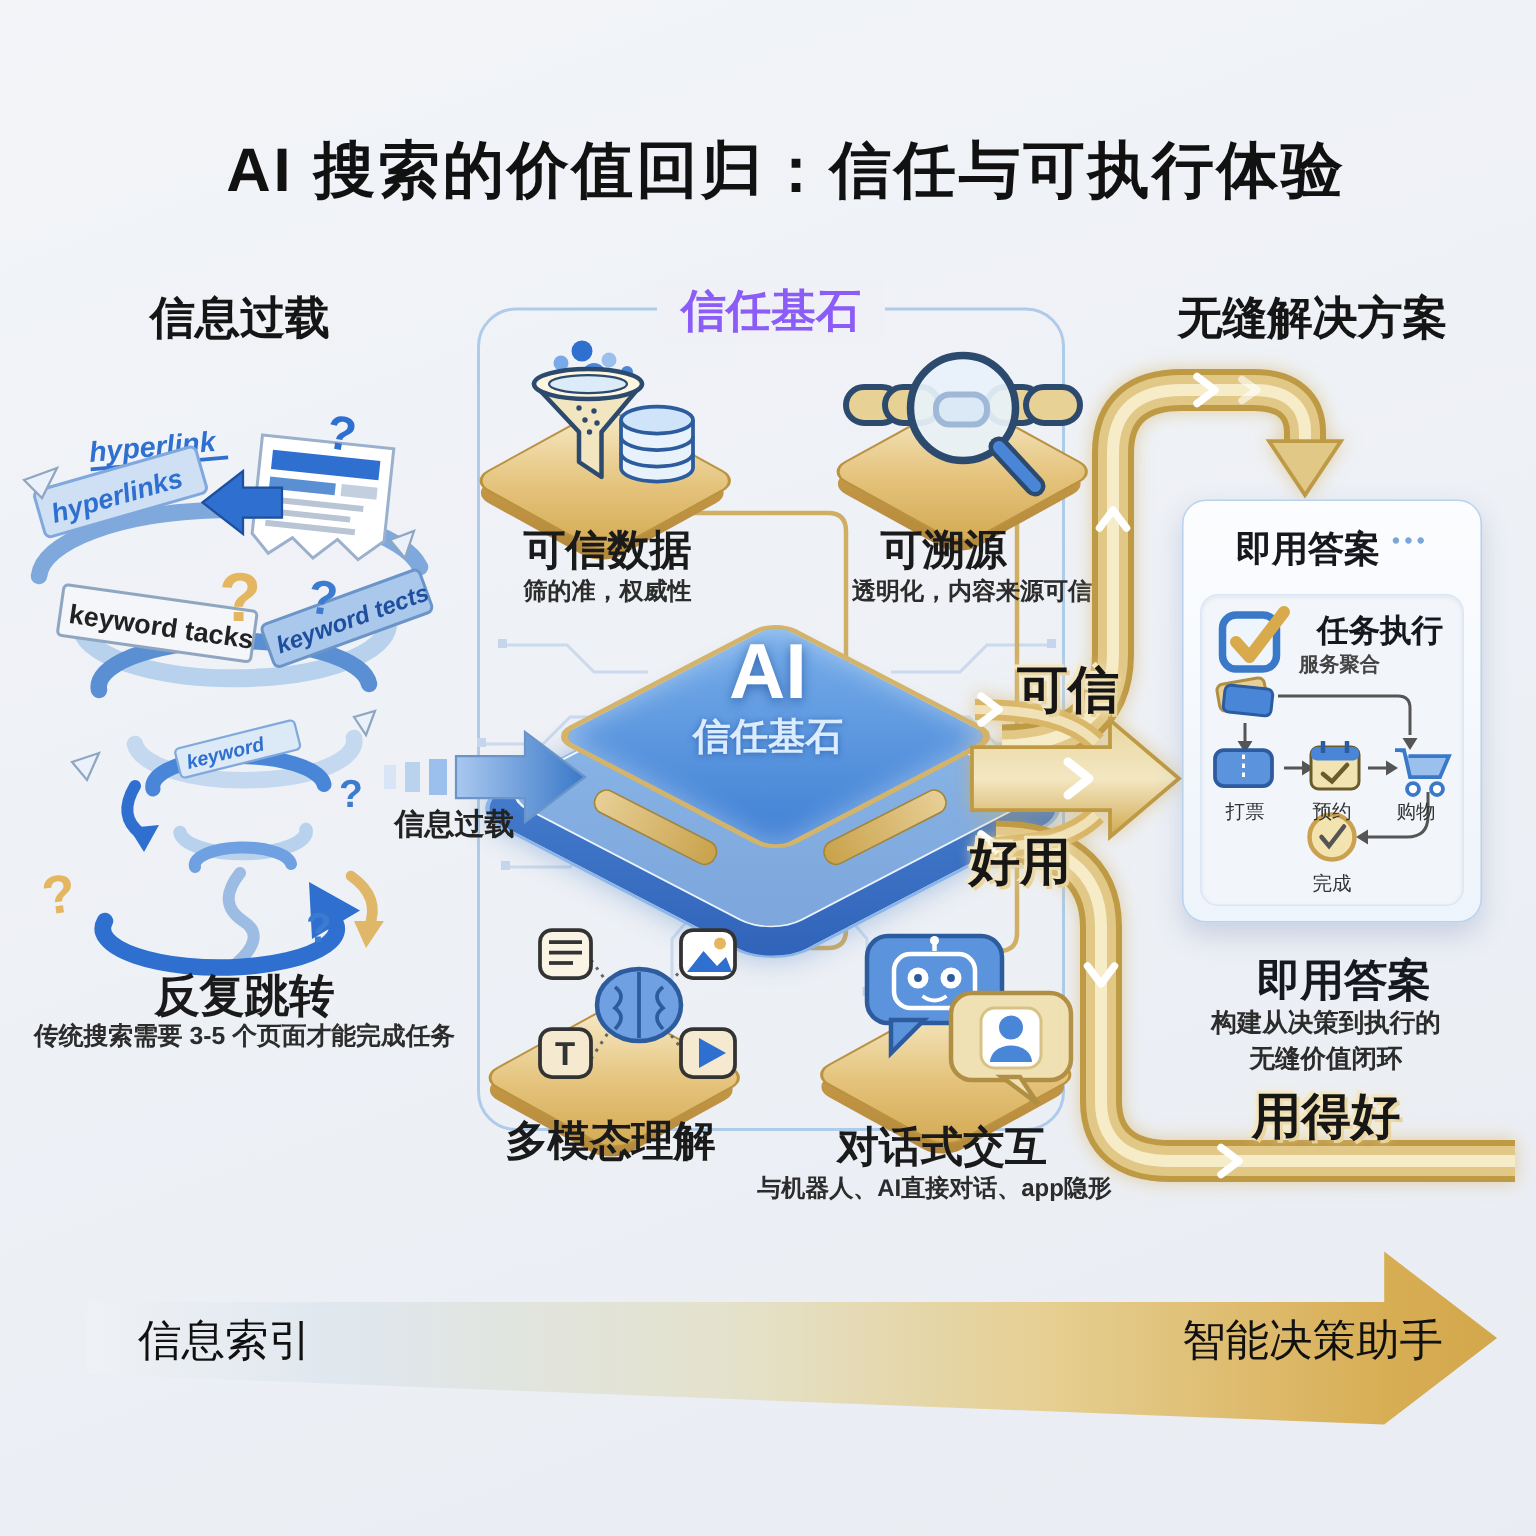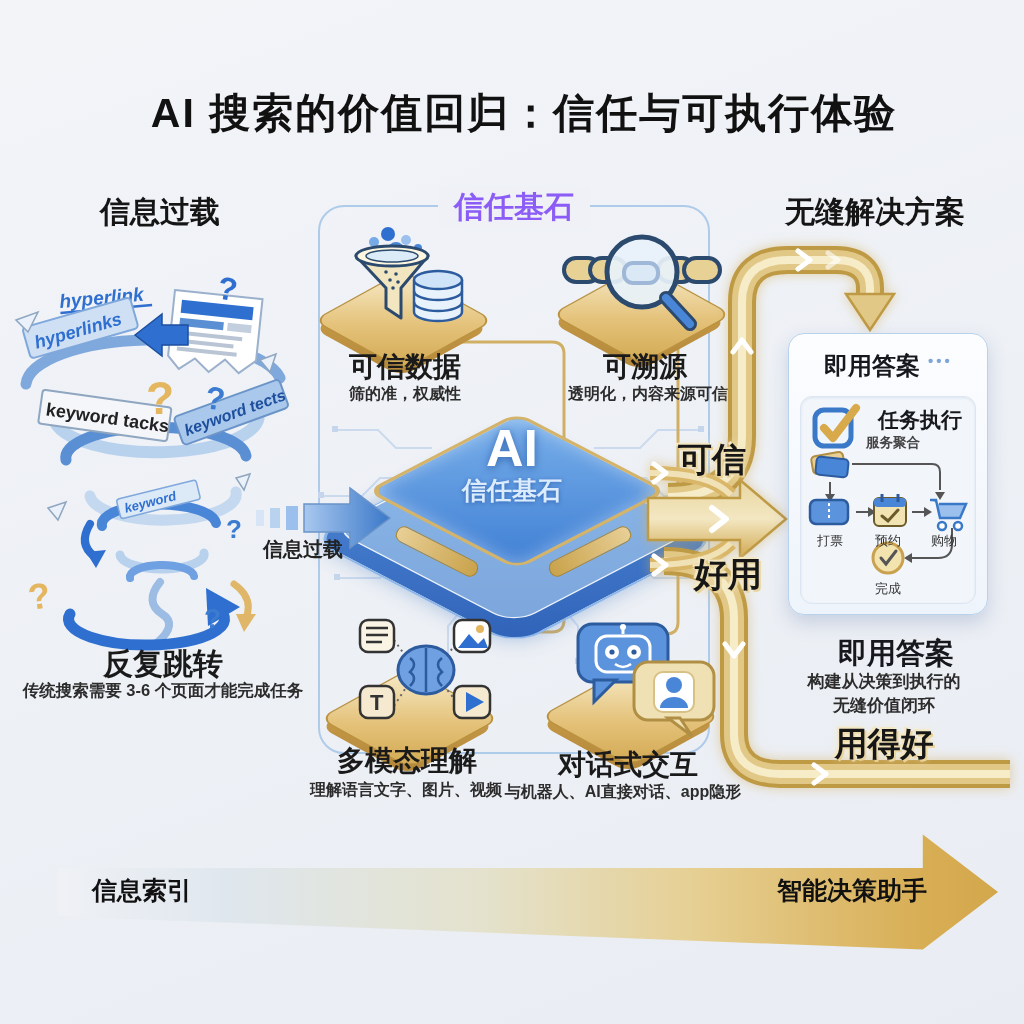--- a/index.html
+++ b/index.html
@@ -31,21 +31,21 @@
   .card{position:absolute;left:788px;top:333px;width:198px;height:280px;border-radius:16px;
         background:linear-gradient(180deg,#fcfdff 0%,#eef4fb 100%);
         border:1.5px solid #b9d2ec;box-shadow:0 8px 18px rgba(90,120,170,.25);}
   .panel{position:absolute;left:800px;top:396px;width:174px;height:206px;border-radius:12px;
         background:#f2f6fb;border:1px solid #dbe6f2;box-shadow:inset 0 1px 3px rgba(120,150,190,.18);}
   .flowlab{font-size:13px;font-weight:normal;color:#333;}
   .axis{position:absolute;left:58px;top:832px;width:940px;height:120px;
         background:linear-gradient(90deg,#eff1f5 0%,#dfe7ee 18%,#e4e2cd 45%,#e6cf92 68%,#d8ae55 92%,#d3a74b 100%);
         clip-path:polygon(0 30%,92% 30%,92% 2%,100% 50%,92% 98%,0 70%);
         filter:drop-shadow(0 4px 6px rgba(140,120,70,.3));}
-  .axis-label{font-size:25px;font-weight:bold;color:#111;}
+  .axis-label{font-size:29px;font-weight:normal;color:#111;text-align:right;}
   svg{position:absolute;overflow:visible;}
   .noevt{pointer-events:none;}
 </style>
 </head>
 <body>
 
 <div class="stage">
 
   <div class="txt ctr title b" style="left:0;top:86px;width:1024px;">AI 搜索的价值回归：信任与可执行体验</div>
 
@@ -130,21 +130,21 @@
 
     <g fill="#eaf1fa" stroke="#8fa6c0" stroke-width="1.5">
       <polygon points="8,58 30,50 20,70"></polygon>
       <polygon points="252,98 268,92 262,110"></polygon>
       <polygon points="40,246 58,240 50,258"></polygon>
       <polygon points="228,216 242,212 236,228"></polygon>
     </g>
   </svg>
 
   <div class="txt ctr qtitle" style="left:43px;top:644px;width:240px;font-size:30px;">反复跳转</div>
-  <div class="txt ctr qsub" style="left:8px;top:680px;width:310px;font-size:16.5px;">传统搜索需要 3-6 个页面才能完成任务</div>
+  <div class="txt ctr qsub" style="left:8px;top:680px;width:310px;font-size:16.5px;">传统搜索需要 3-5 个页面才能完成任务</div>
 
   <svg class="noevt" style="left:0;top:0;" width="1024" height="1024" viewBox="0 0 1024 1024">
     <g fill="none" stroke="#c5d6ec" stroke-width="2" opacity=".85">
       <path d="M 432,448 L 396,448 L 378,430 L 336,430"></path>
       <path d="M 430,478 L 380,478 L 362,496 L 322,496"></path>
       <path d="M 594,448 L 640,448 L 658,430 L 700,430"></path>
       <path d="M 596,478 L 646,478 L 664,496 L 706,496"></path>
       <path d="M 438,560 L 398,560 L 380,578 L 338,578"></path>
       <path d="M 590,560 L 636,560 L 654,578 L 698,578"></path>
       <path d="M 470,600 L 448,626 L 448,660"></path>
@@ -203,21 +203,21 @@
       <rect x="2" y="30" width="36" height="24" rx="12"></rect>
         <rect x="28" y="30" width="36" height="24" rx="12"></rect>
       <rect x="96" y="30" width="36" height="24" rx="12"></rect>
         <rect x="122" y="30" width="36" height="24" rx="12"></rect>
     </g>
     <circle cx="80" cy="44" r="35" fill="rgba(232,242,250,.92)" stroke="#2c4a6e" stroke-width="5"></circle>
     <rect x="62" y="35" width="34" height="20" rx="9" fill="#dbe8f6" stroke="#9fb8d8" stroke-width="4"></rect>
     <line x1="104" y1="70" x2="128" y2="96" stroke="#2c4a6e" stroke-width="14" stroke-linecap="round"></line>
     <line x1="104" y1="70" x2="128" y2="96" stroke="#4a86d8" stroke-width="8" stroke-linecap="round"></line>
   </svg>
-  <div class="txt ctr qtitle" style="left:532px;top:348px;width:226px;font-family:Liberation Mono, monospace;">可溯源</div>
+  <div class="txt ctr qtitle" style="left:516px;top:348px;width:226px;font-family:Liberation Mono, monospace;">可溯源</div>
   <div class="txt ctr qsub" style="left:520px;top:384px;width:256px;">透明化，内容来源可信</div>
 
   <div class="chip-l" style="left:369px;top:393px;width:286px;height:286px;border-radius:36px;
        background:linear-gradient(135deg,#5590dc,#2f62b8);border:3px solid #8cb6e8;
        box-shadow:0 0 24px rgba(80,130,200,.45);"></div>
   <div class="chip-l" style="left:384px;top:399px;width:256px;height:256px;border-radius:30px;
        background:rgba(186,218,245,.55);border:2px solid rgba(255,255,255,.85);"></div>
   <div class="chip-l" style="left:410px;top:384px;width:204px;height:204px;border-radius:20px;
        background:linear-gradient(135deg,#7ab0ea,#3f7fd4);border:5px solid #d4b36a;
        box-shadow:inset 0 0 22px rgba(255,255,255,.4);"></div>
@@ -273,21 +273,20 @@
     <g>
       <rect x="8" y="66" width="34" height="32" rx="8" fill="#f5ead0" stroke="#333" stroke-width="2.5"></rect>
       <text x="18" y="90" font-size="22" font-weight="bold" fill="#333">T</text>
     </g>
     <g>
       <rect x="102" y="66" width="36" height="32" rx="8" fill="#f5ead0" stroke="#333" stroke-width="2.5"></rect>
       <polygon points="114,72 132,82 114,92" fill="#2e6fd0"></polygon>
     </g>
   </svg>
   <div class="txt ctr qtitle" style="left:294px;top:742px;width:226px;">多模态理解</div>
-  <div class="txt ctr qsub" style="left:276px;top:780px;width:260px;">理解语言文字、图片、视频</div>
 
   <div class="platform-side" style="left:566px;top:662px;"></div>
   <div class="platform" style="left:566px;top:652px;"></div>
   <svg class="noevt" style="left:572px;top:622px;" width="150" height="110" viewBox="0 0 150 110">
     <g>
       <rect x="6" y="2" width="90" height="58" rx="14" fill="#5b93dc" stroke="#2c5b9e" stroke-width="3"></rect>
       <polygon points="22,58 22,80 44,58" fill="#5b93dc" stroke="#2c5b9e" stroke-width="3"></polygon>
       <line x1="51" y1="6" x2="51" y2="12" stroke="#fff" stroke-width="3"></line>
         <circle cx="51" cy="5" r="3" fill="#fff"></circle>
       <rect x="24" y="14" width="54" height="36" rx="11" fill="none" stroke="#fff" stroke-width="3"></rect>
@@ -343,21 +342,21 @@
       <polyline points="654,556 666,565 654,574"></polyline>
       <polyline points="733,352 742,340 751,352"></polyline>
       <polyline points="798,251 810,260 798,269"></polyline>
       <polyline points="828,253 838,260 828,267" opacity=".6"></polyline>
       <polyline points="725,644 734,656 743,644"></polyline>
       <polyline points="814,765 826,774 814,783"></polyline>
     </g>
   </svg>
 
   <div class="txt ctr gold-big" style="left:652px;top:437px;width:120px;">可信</div>
-  <div class="txt ctr gold-big" style="left:668px;top:552px;width:120px;">好用</div>
+  <div class="txt ctr gold-big" style="left:620px;top:552px;width:120px;">好用</div>
 
   <div class="card"></div>
   <div class="txt b" style="left:812px;top:350px;font-size:24px;color:#16181d;">即用答案</div>
   <div class="txt" style="left:928px;top:352px;font-size:15px;letter-spacing:3px;color:#7da6d8;font-weight:bold;">•••</div>
   <div class="panel"></div>
 
   <svg class="noevt" style="left:810px;top:400px;" width="52" height="52" viewBox="0 0 52 52">
     <rect x="5" y="10" width="36" height="36" rx="9" fill="#eef5fd" stroke="#3a78c8" stroke-width="5"></rect>
     <path d="M 14,28 L 23,38 L 46,8" fill="none" stroke="#d9aa4c" stroke-width="8" stroke-linecap="round" stroke-linejoin="round"></path>
   </svg>

